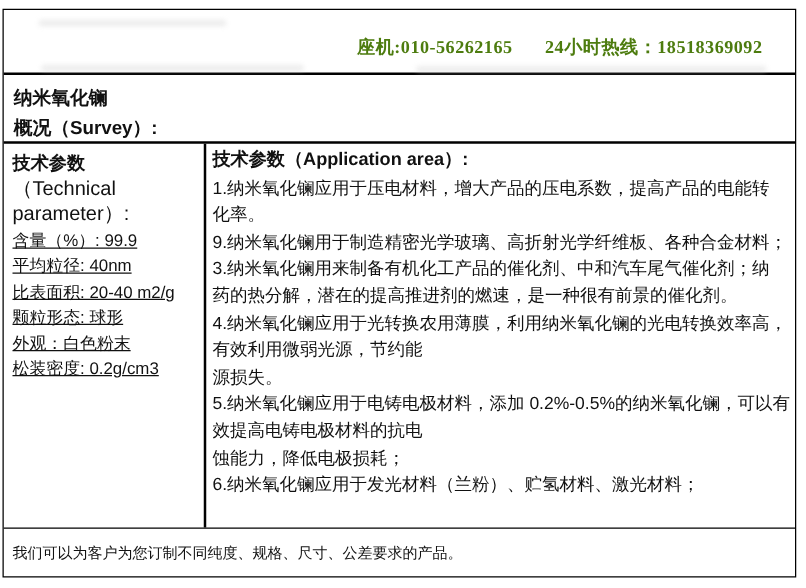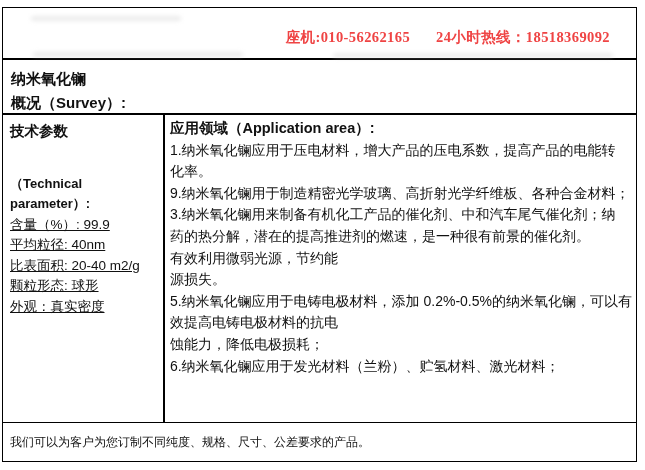--- a/index.html
+++ b/index.html
@@ -15,21 +15,21 @@
   }
 
   
   .header {
     height: 52px; border-bottom: 2px solid #000;
     position: relative;
   }
   .phones {
     position: absolute; right: 26px; top: 20px;
     font-family: "Liberation Serif", "DejaVu Serif", serif;
-    font-weight: bold; font-size: 14.5px; color: #ef4444;
+    font-weight: bold; font-size: 14.5px; color: #4d7c0f;
     letter-spacing: 0.4px; white-space: nowrap;
   }
   .phones .gap { display: inline-block; width: 26px; }
   .smudge {
     position: absolute; background: #c9c9c9; opacity: 0.35;
     filter: blur(2px); border-radius: 2px; pointer-events: none;
   }
   .smudge.s1 { left: 28px; top: 8px; width: 150px; height: 5px; }
   .smudge.s2 { left: 30px; top: 44px; width: 210px; height: 5px; }
   .smudge.s3 { left: 330px; top: 45px; width: 280px; height: 5px; }
@@ -42,21 +42,21 @@
   .doc-title { font-weight: bold; font-size: 15px; line-height: 20px; }
   .survey-line { font-weight: bold; font-size: 15px; line-height: 20px; margin-top: 4px; }
 
   
   .table-section { height: 308px; border-bottom: 1px solid #000; display: flex; justify-content: center; }
   .left-col {
     width: 172px; border-right: 2px solid #000;
     padding: 6px 4px 0 7px; font-size: 13.5px; line-height: 20.5px;
   }
   .left-col .col-h1 { font-weight: bold; font-size: 14.5px; }
-  .left-col .col-h2 { font-weight: bold; font-size: 13px; margin-top: 32px; }
+  .left-col .col-h2 { font-weight: normal; font-size: 16px; }
   .left-col .param-row { white-space: nowrap; text-decoration: underline; }
   .right-col {
     flex: 1; padding: 3px 4px 0 5px;
     font-size: 14px; line-height: 21.6px;
   }
   .right-col .col-h1 { font-weight: bold; font-size: 14.5px; }
   .right-col .app-line { white-space: nowrap; }
 
   
   .footer {
@@ -84,32 +84,34 @@
   <div class="table-section">
 
     <div class="left-col">
       <div class="col-h1">技术参数</div>
       <div class="col-h2">（Technical  parameter）:</div>
       <div>
           <div class="param-row">含量（%）: 99.9</div>
           <div class="param-row">平均粒径:  40nm</div>
           <div class="param-row">比表面积: 20-40  m2/g</div>
           <div class="param-row">颗粒形态:  球形</div>
-          <div class="param-row">外观：真实密度</div>
+          <div class="param-row">外观：白色粉末</div>
+          <div class="param-row">松装密度:  0.2g/cm3</div>
         </div>
     </div>
 
     <div class="right-col">
-      <div class="col-h1">应用领域（Application area）:</div>
+      <div class="col-h1">技术参数（Application area）:</div>
       <div>
           <div class="app-line">1.纳米氧化镧应用于压电材料，增大产品的压电系数，提高产品的电能转</div>
           <div class="app-line">化率。</div>
           <div class="app-line">9.纳米氧化镧用于制造精密光学玻璃、高折射光学纤维板、各种合金材料；</div>
           <div class="app-line">3.纳米氧化镧用来制备有机化工产品的催化剂、中和汽车尾气催化剂；纳</div>
           <div class="app-line">药的热分解，潜在的提高推进剂的燃速，是一种很有前景的催化剂。</div>
+          <div class="app-line">4.纳米氧化镧应用于光转换农用薄膜，利用纳米氧化镧的光电转换效率高，</div>
           <div class="app-line">有效利用微弱光源，节约能</div>
           <div class="app-line">源损失。</div>
           <div class="app-line">5.纳米氧化镧应用于电铸电极材料，添加 0.2%-0.5%的纳米氧化镧，可以有</div>
           <div class="app-line">效提高电铸电极材料的抗电</div>
           <div class="app-line">蚀能力，降低电极损耗；</div>
           <div class="app-line">6.纳米氧化镧应用于发光材料（兰粉）、贮氢材料、激光材料；</div>
         </div>
     </div>
 
   </div>

